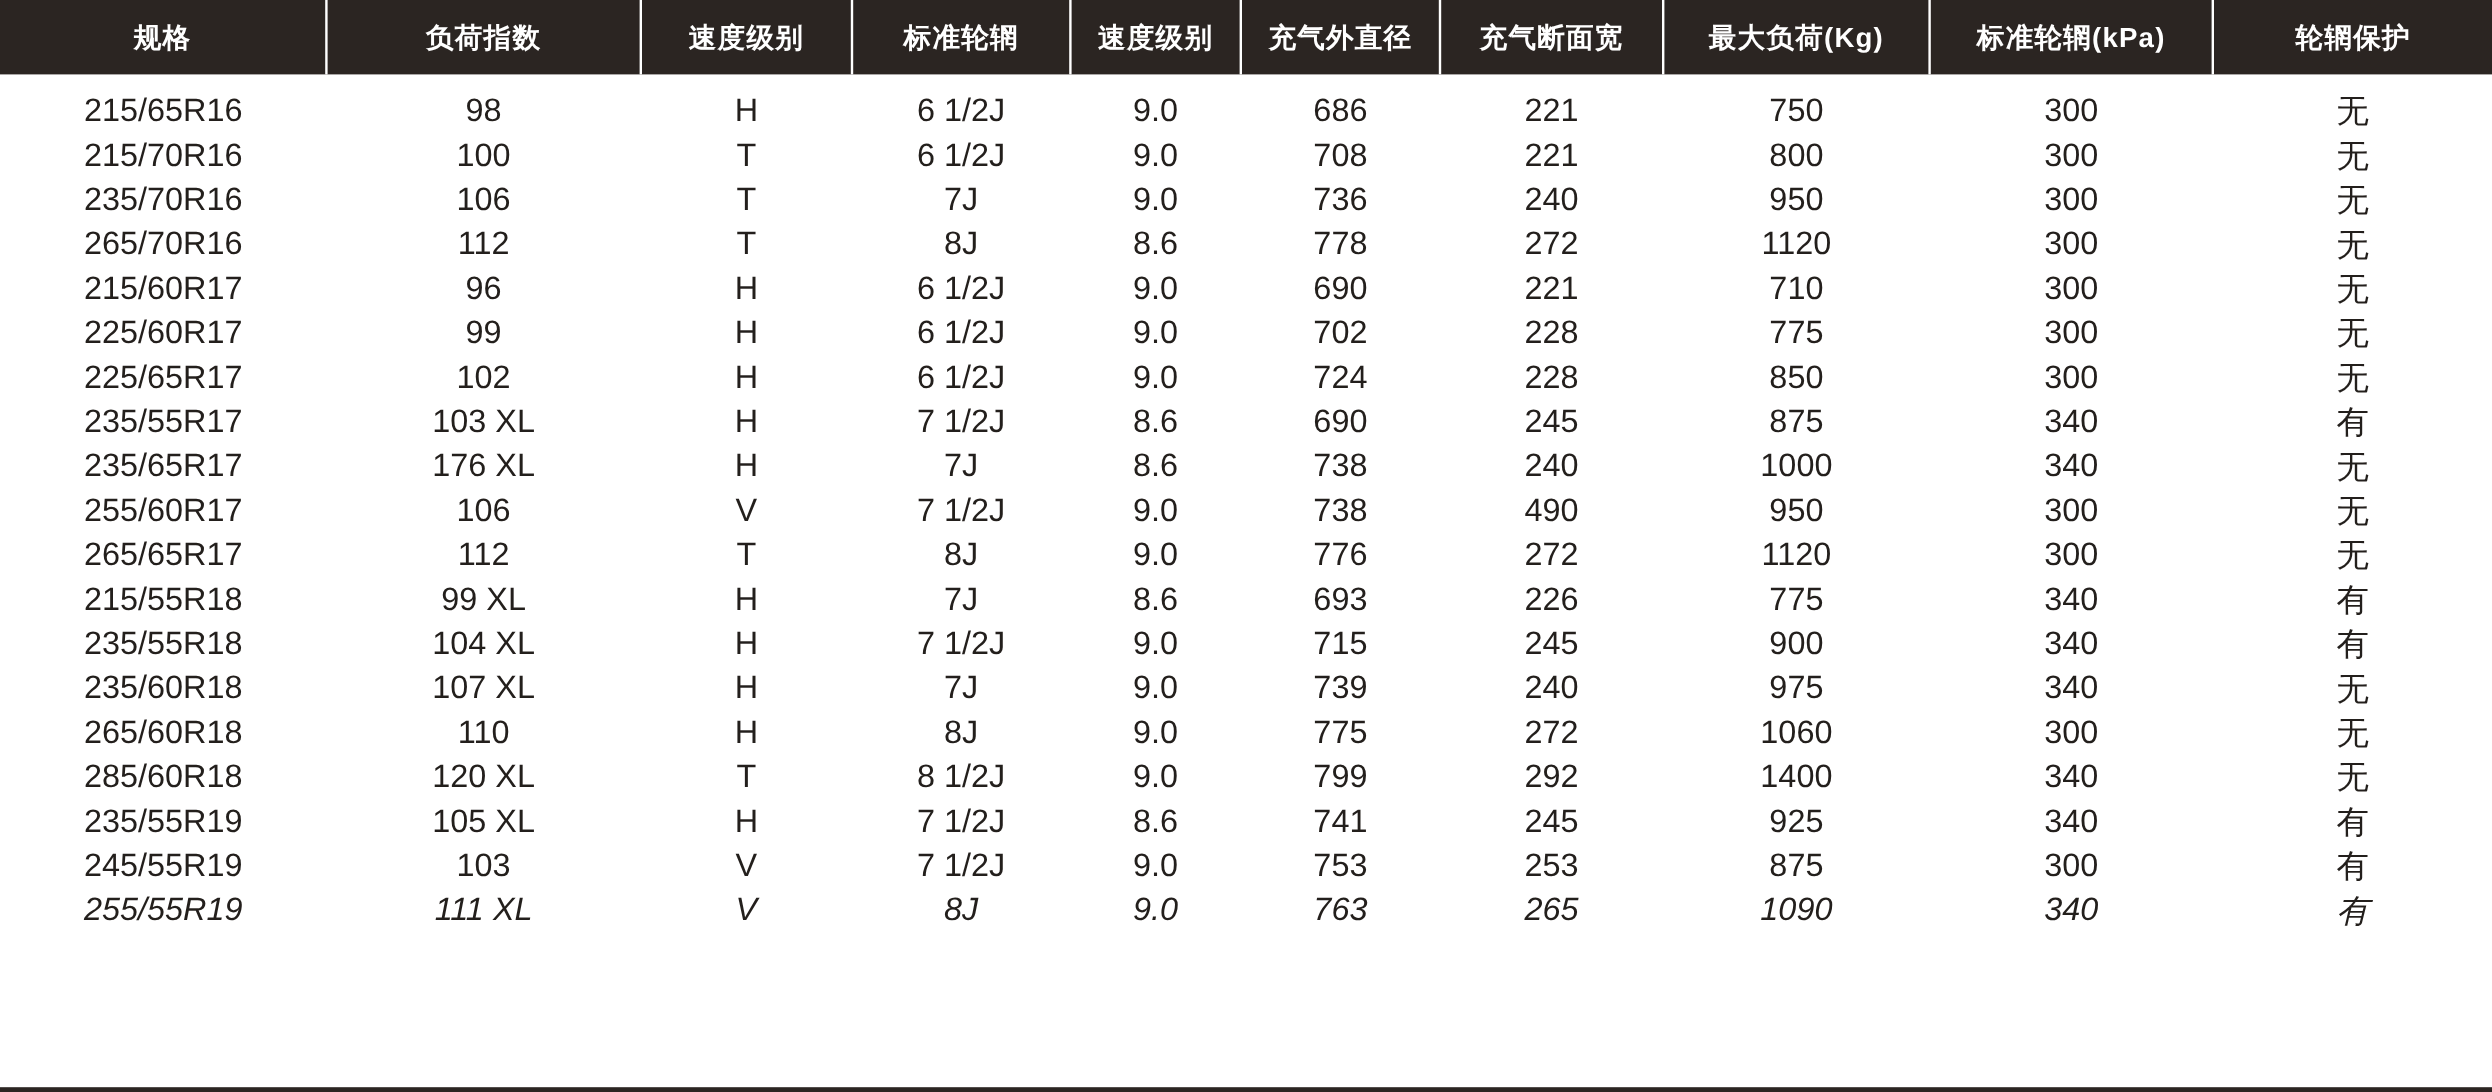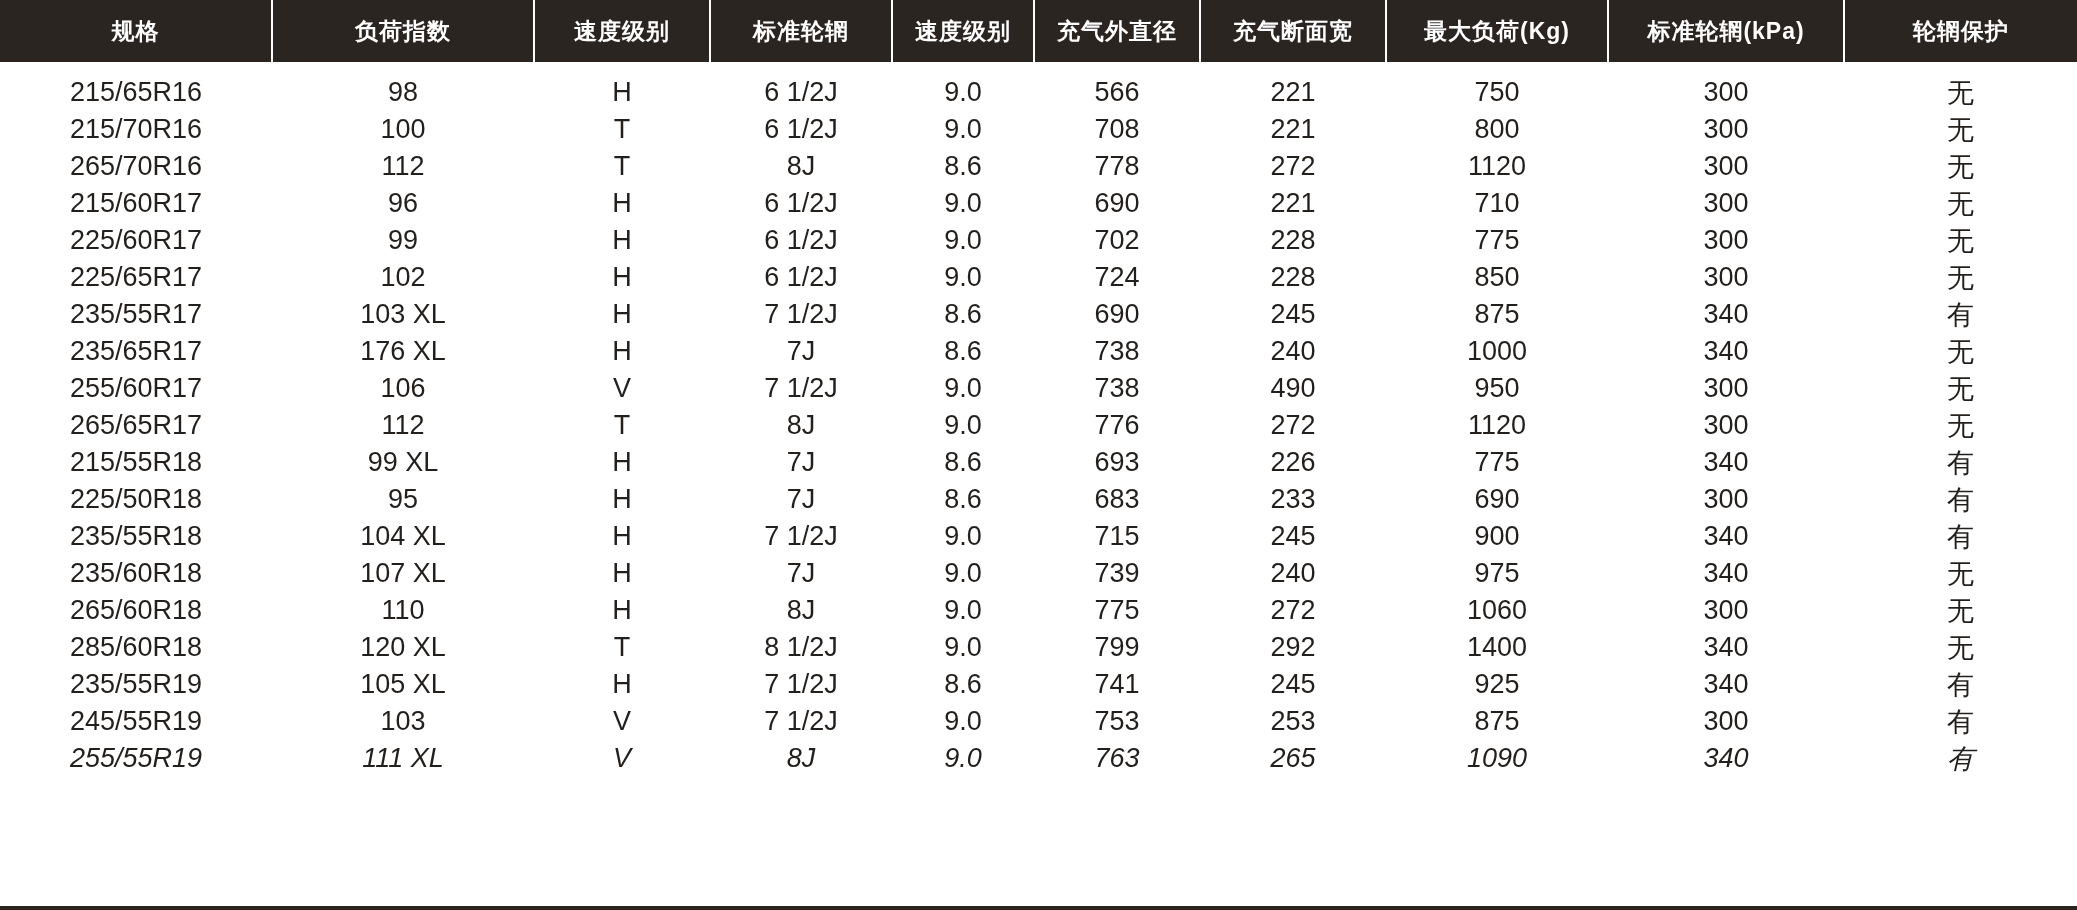--- a/index.html
+++ b/index.html
@@ -100,39 +100,51 @@
       <th>轮辋保护</th>
     </tr>
   </thead>
   <tbody>
     <tr>
       <td>215/65R16</td>
       <td>98</td>
       <td>H</td>
       <td>6 1/2J</td>
       <td>9.0</td>
-      <td>566</td>
+      <td>686</td>
       <td>221</td>
       <td>750</td>
       <td>300</td>
       <td>无</td>
     </tr>
     <tr>
       <td>215/70R16</td>
       <td>100</td>
       <td>T</td>
       <td>6 1/2J</td>
       <td>9.0</td>
       <td>708</td>
       <td>221</td>
       <td>800</td>
       <td>300</td>
       <td>无</td>
     </tr>
     <tr>
+      <td>235/70R16</td>
+      <td>106</td>
+      <td>T</td>
+      <td>7J</td>
+      <td>9.0</td>
+      <td>736</td>
+      <td>240</td>
+      <td>950</td>
+      <td>300</td>
+      <td>无</td>
+    </tr>
+    <tr>
       <td>265/70R16</td>
       <td>112</td>
       <td>T</td>
       <td>8J</td>
       <td>8.6</td>
       <td>778</td>
       <td>272</td>
       <td>1120</td>
       <td>300</td>
       <td>无</td>
@@ -224,32 +236,20 @@
     <tr>
       <td>215/55R18</td>
       <td>99 XL</td>
       <td>H</td>
       <td>7J</td>
       <td>8.6</td>
       <td>693</td>
       <td>226</td>
       <td>775</td>
       <td>340</td>
-      <td>有</td>
-    </tr>
-    <tr>
-      <td>225/50R18</td>
-      <td>95</td>
-      <td>H</td>
-      <td>7J</td>
-      <td>8.6</td>
-      <td>683</td>
-      <td>233</td>
-      <td>690</td>
-      <td>300</td>
       <td>有</td>
     </tr>
     <tr>
       <td>235/55R18</td>
       <td>104 XL</td>
       <td>H</td>
       <td>7 1/2J</td>
       <td>9.0</td>
       <td>715</td>
       <td>245</td>

